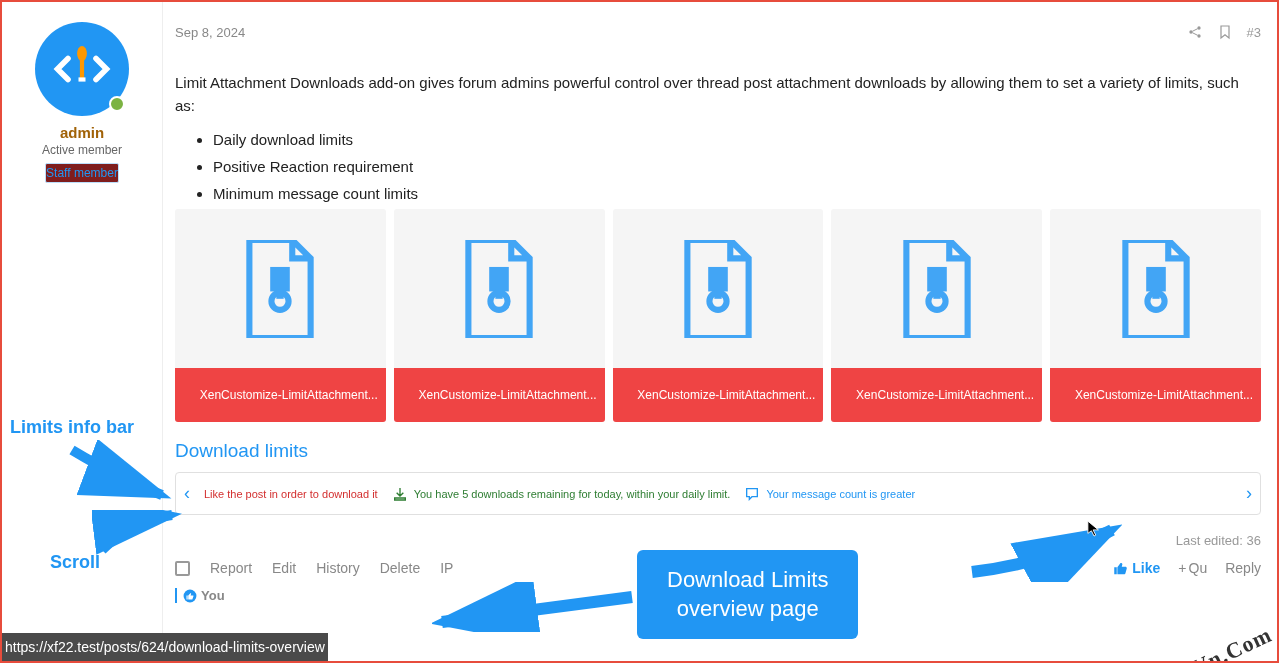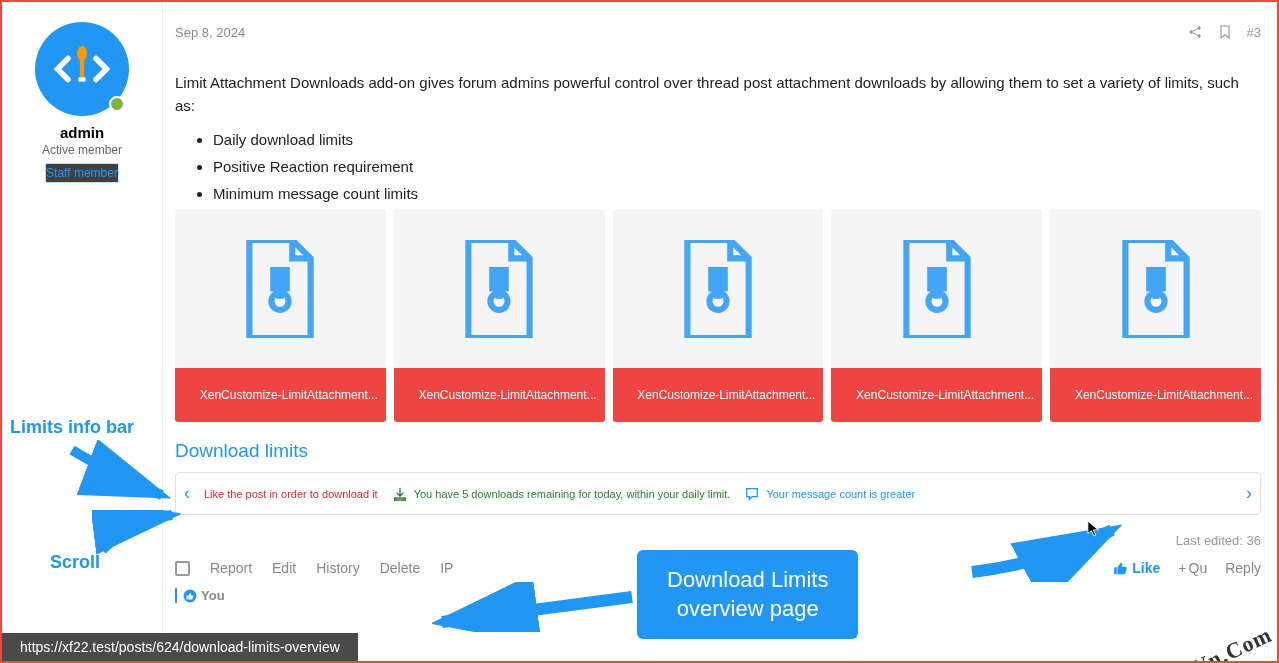--- a/index.html
+++ b/index.html
@@ -2,23 +2,23 @@
 <html><head>
 <meta charset="utf-8">
 <style>
 * { box-sizing: border-box; margin: 0; padding: 0; }
 body { font-family: 'Segoe UI', Tahoma, sans-serif; font-size: 14px; color: #222; background: #fff; width: 1279px; height: 663px; overflow: hidden; position: relative; border: 2px solid #e74c3c; }
 .wrap { display: flex; height: 100%; }
 .usercol { width: 160px; padding: 20px 10px 10px; text-align: center; flex-shrink: 0; }
 .avatar { width: 94px; height: 94px; border-radius: 50%; background: #2196f3; margin: 0 auto 8px; position: relative; display: flex; align-items: center; justify-content: center; }
 .avatar svg { width: 70px; height: 70px; }
 .online-dot { position: absolute; bottom: 4px; right: 4px; width: 16px; height: 16px; border-radius: 50%; background: #7cb342; border: 2px solid #fff; }
-.uname { color: #000000; font-weight: 600; font-size: 15px; }
+.uname { color: #a16207; font-weight: 600; font-size: 15px; }
 .utitle { font-size: 12px; color: #666; margin-top: 2px; }
-.ubadge { display: inline-block; background: #404040; color: #2196f3; border: 1px solid #bbdefb; padding: 2px 0; font-size: 12px; margin-top: 6px; border-radius: 2px; }
+.ubadge { display: inline-block; background: #7f1d1d; color: #2196f3; border: 1px solid #bbdefb; padding: 2px 0; font-size: 12px; margin-top: 6px; border-radius: 2px; }
 .main { flex: 1; padding: 22px 16px 10px 12px; border-left: 1px solid #eee; position: relative; overflow: hidden; }
 .posthead { display: flex; justify-content: space-between; align-items: center; margin-bottom: 31px; color: #888; font-size: 13px; }
 .headact { display: flex; gap: 14px; align-items: center; }
 .headact svg { width: 16px; height: 16px; fill: #999; }
 .postnum { color: #999; font-size: 13px; }
 .bodytxt { font-size: 15px; line-height: 1.55; margin-bottom: 2px; }
 .bodytxt ul { margin: 10px 0 0 38px; }
 .bodytxt li { margin-bottom: 4px; }
 .section-h { color: #2196f3; font-size: 19px; font-weight: 400; margin-bottom: 10px; }
 .attgrid { display: flex; gap: 8px; margin-bottom: 18px; }
@@ -36,21 +36,21 @@
 .lastedit { text-align: right; color: #999; font-size: 13px; margin-bottom: 12px; }
 .actbar { display: flex; align-items: center; gap: 20px; font-size: 14px; color: #888; }
 .actbar .cbx { width: 15px; height: 15px; border: 2px solid #999; border-radius: 2px; }
 .actbar a { color: #888; cursor: pointer; }
 .actright { margin-left: auto; display: flex; gap: 18px; align-items: center; }
 .likebtn { color: #2196f3; font-weight: 600; display: flex; align-items: center; gap: 4px; }
 .likebtn svg { width: 15px; height: 15px; fill: #2196f3; }
 .plusact { color: #888; display: flex; align-items: center; gap: 2px; }
 .youline { margin-top: 12px; border-left: 2px solid #2196f3; padding-left: 6px; color: #888; font-size: 13px; display: flex; align-items: center; gap: 4px; font-weight: bold; }
 .youline svg { width: 14px; height: 14px; fill: #2196f3; }
-.statusbar { position: absolute; bottom: 0; left: 0; background: #4a4a4a; color: #fff; font-size: 14px; padding: 6px 18px; }
+.statusbar { position: absolute; bottom: 0; left: 0; background: #4a4a4a; color: #fff; font-size: 14px; padding: 6px 3px; }
 
 .anno { position: absolute; color: #2196f3; font-weight: 600; font-size: 18px; pointer-events: none; }
 .anno-limits { top: 415px; left: 8px; }
 .anno-scroll { top: 550px; left: 48px; }
 .anno-arrow { position: absolute; pointer-events: none; }
 .callout { position: absolute; top: 548px; left: 635px; background: #2196f3; color: #fff; padding: 16px 30px; font-size: 22px; border-radius: 6px; text-align: center; line-height: 1.3; pointer-events: none; }
 .watermark { position: absolute; bottom: 14px; right: 0; transform: rotate(-25deg); transform-origin: bottom right; font-family: Georgia, serif; font-weight: 700; letter-spacing: 1px; pointer-events: none; }
 .watermark .x { color: #e53935; font-size: 32px; }
 .watermark .rest { color: #333; font-size: 22px; }
 .cursor { position: absolute; top: 518px; left: 1085px; width: 14px; height: 18px; pointer-events: none; }

